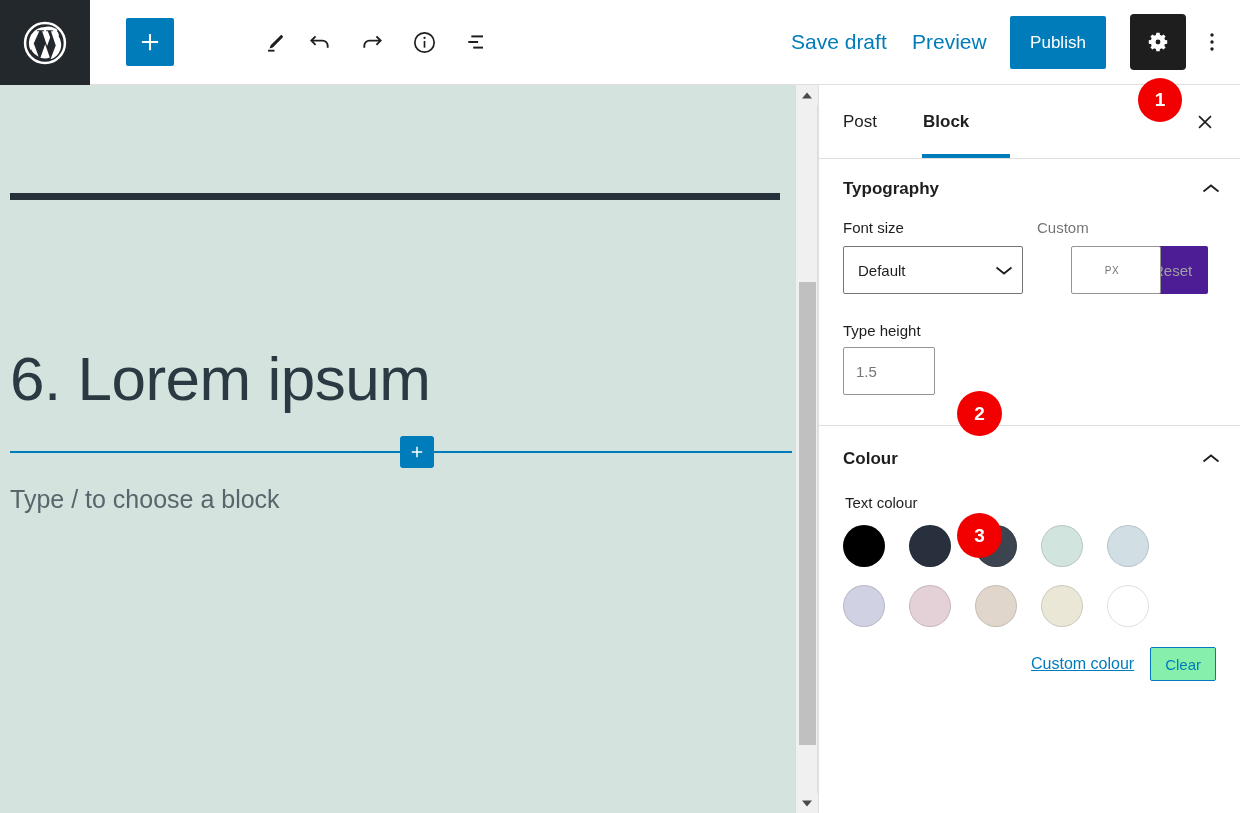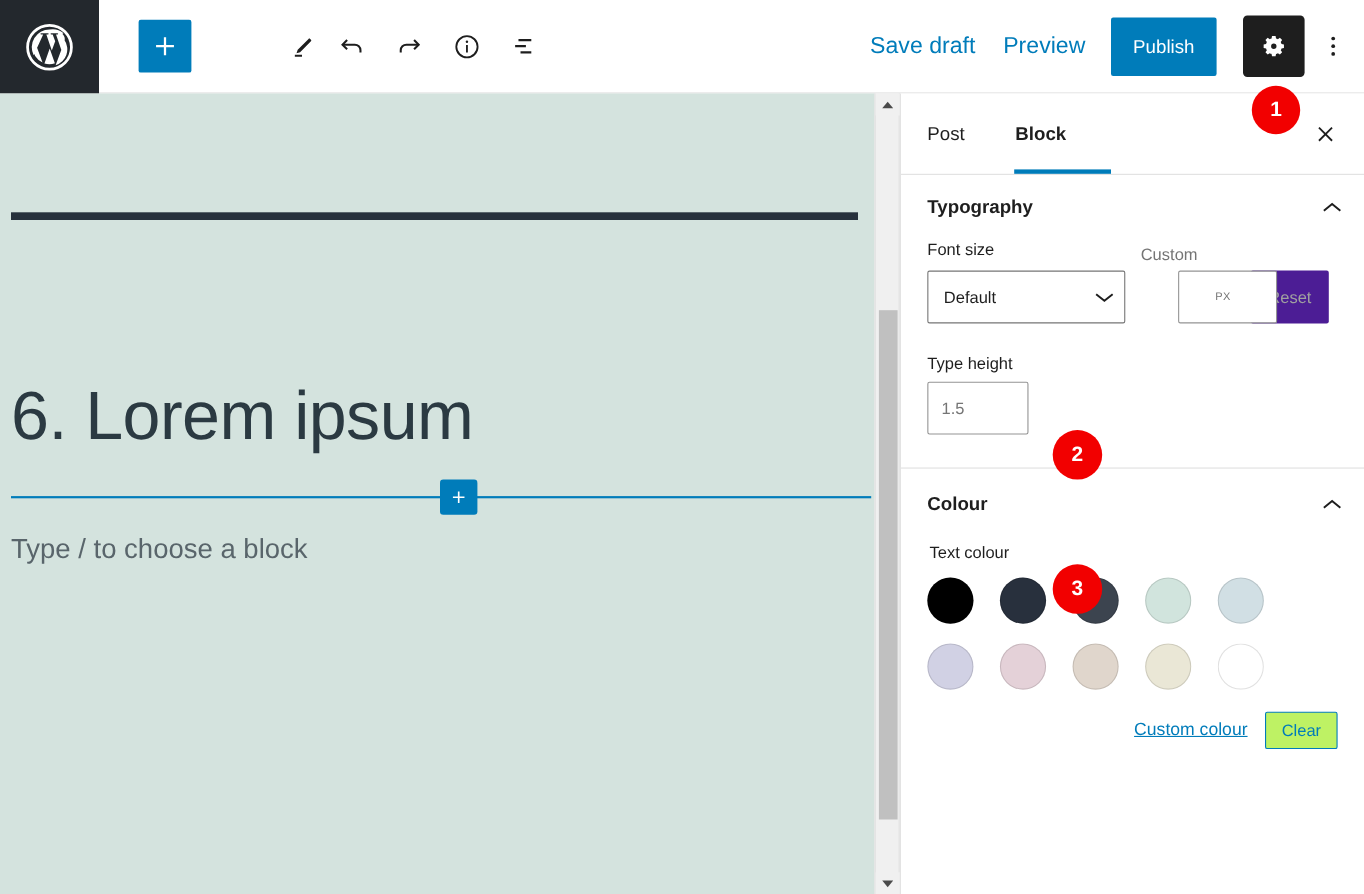--- a/index.html
+++ b/index.html
@@ -184,21 +184,21 @@
     display: flex; align-items: center;
   }
   .panel-body { padding: 0 24px 30px 24px; }
 
   .field-label {
     font-size: 15px; color: #1e1e1e;
     margin-bottom: 8px; display: block;
   }
   .muted-label { color: #757575; }
 
-  .row { display: flex; align-items: flex-end; }
+  .row { display: flex; align-items: flex-start; }
 
   .select-wrap {
     position: relative;
     width: 180px; height: 48px;
   }
   #fontsize-select {
     width: 180px; height: 48px;
     border: 1px solid #757575; border-radius: 2px;
     background: #ffffff; color: #1e1e1e;
     font-size: 15px; padding: 0 34px 0 14px;
@@ -266,21 +266,21 @@
     display: flex; align-items: center; justify-content: flex-end;
     gap: 16px;
   }
   #link-custom-colour {
     color: #007cba; font-size: 16px;
     text-decoration: underline; cursor: pointer;
     background: none; border: none; font-family: inherit; padding: 0;
   }
   #btn-clear {
     height: 34px; padding: 0 14px;
-    background: #bef264; border: 1px solid #007cba; border-radius: 2px;
+    background: #86efac; border: 1px solid #007cba; border-radius: 2px;
     color: #007cba; font-size: 15px; font-family: inherit;
     cursor: pointer;
   }
 
   
   .marker {
     position: absolute; z-index: 50;
     border-radius: 50%;
     background: #f20000;
     color: #ffffff;

